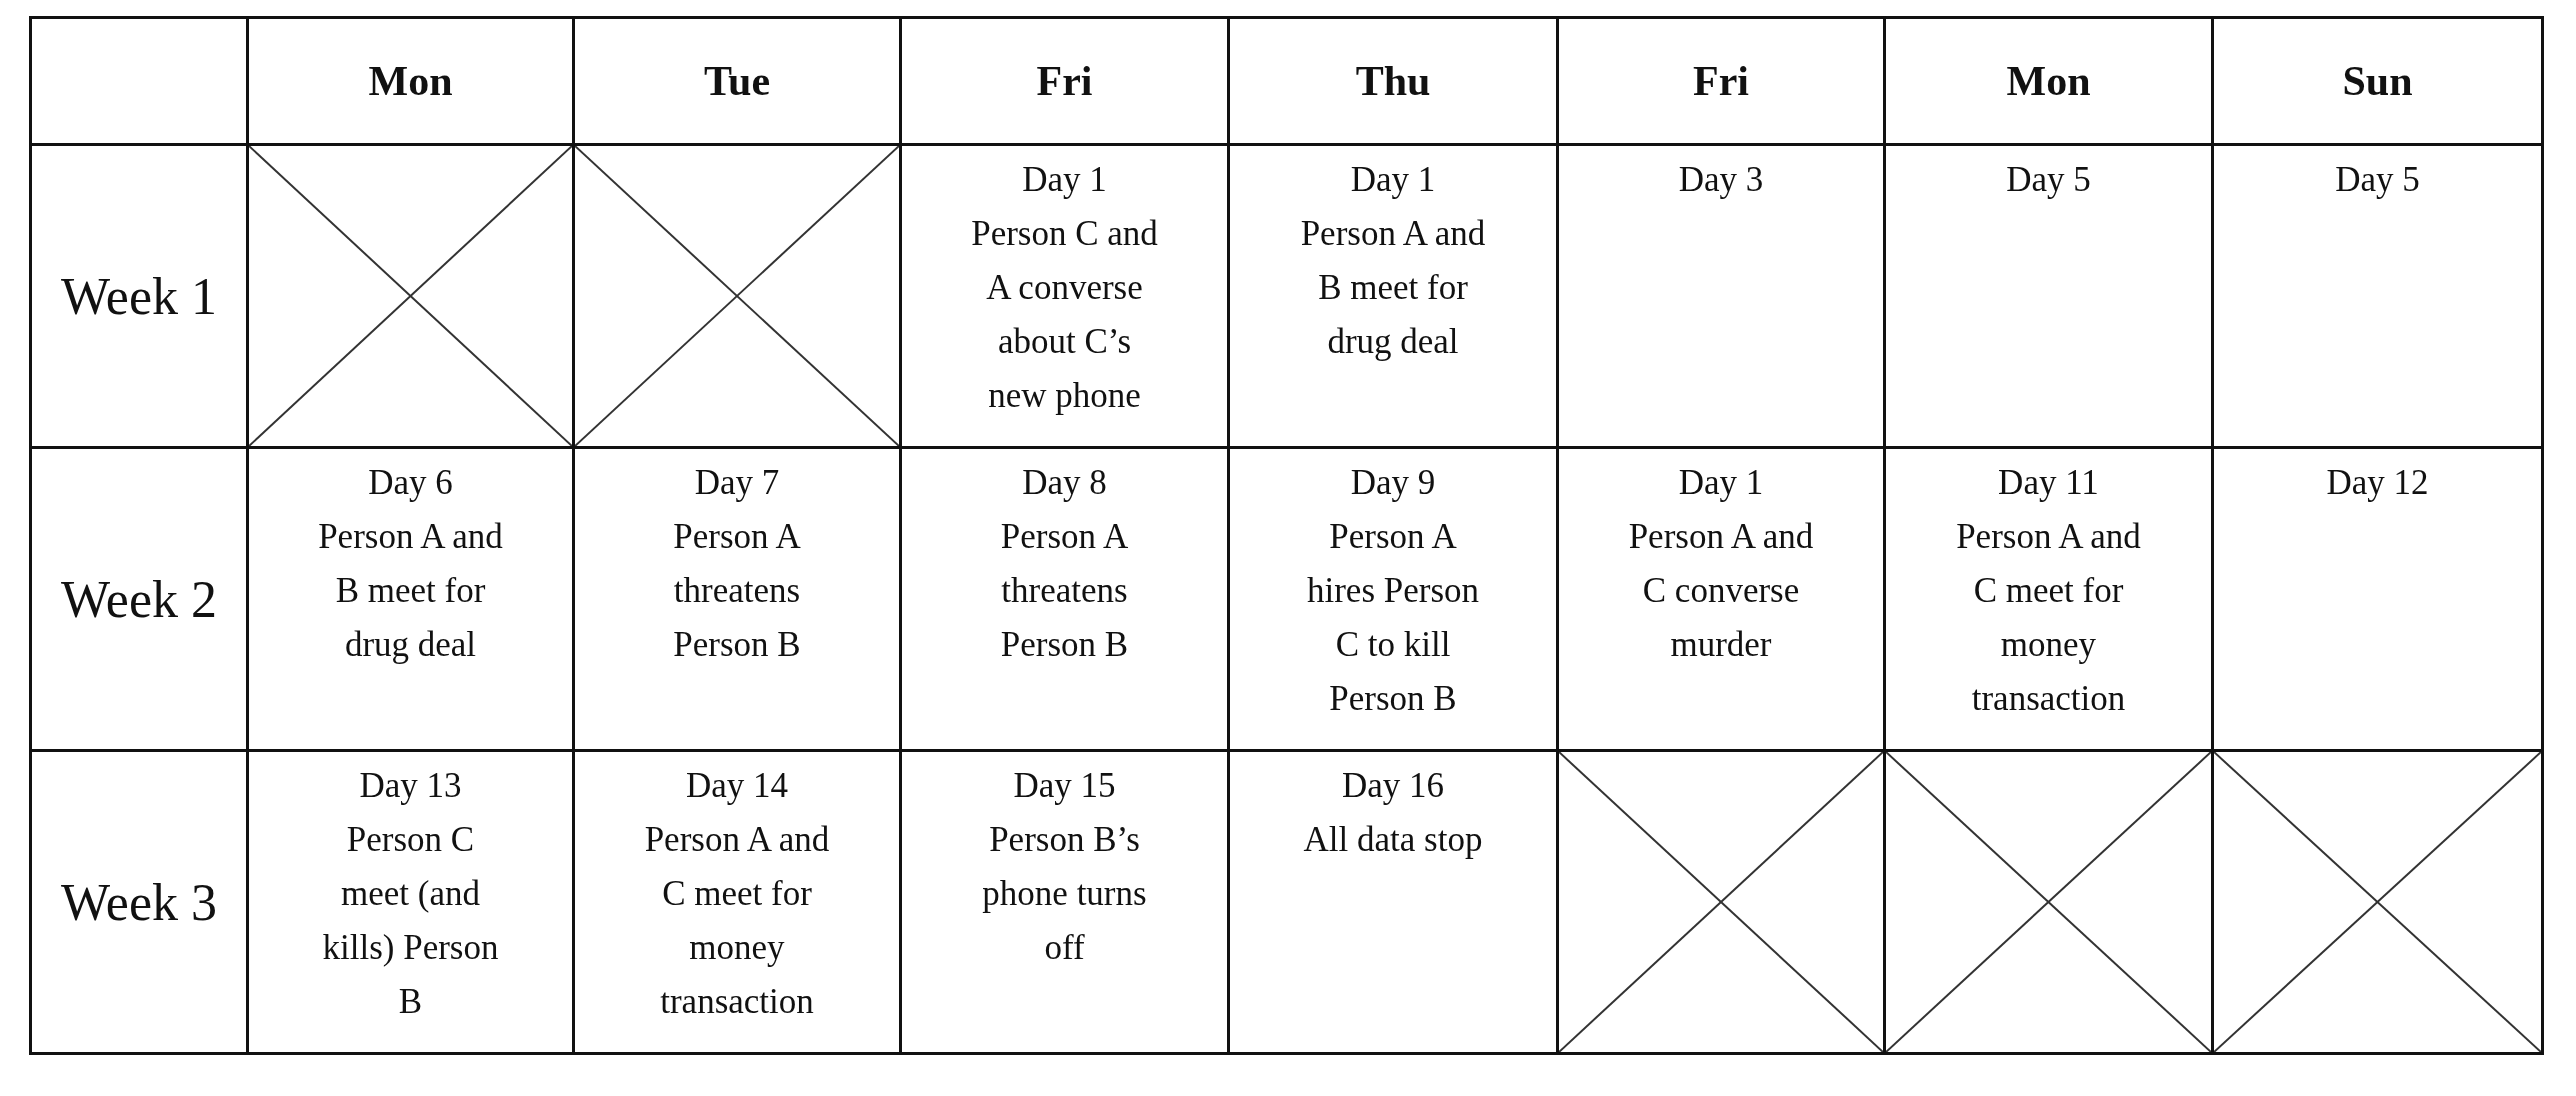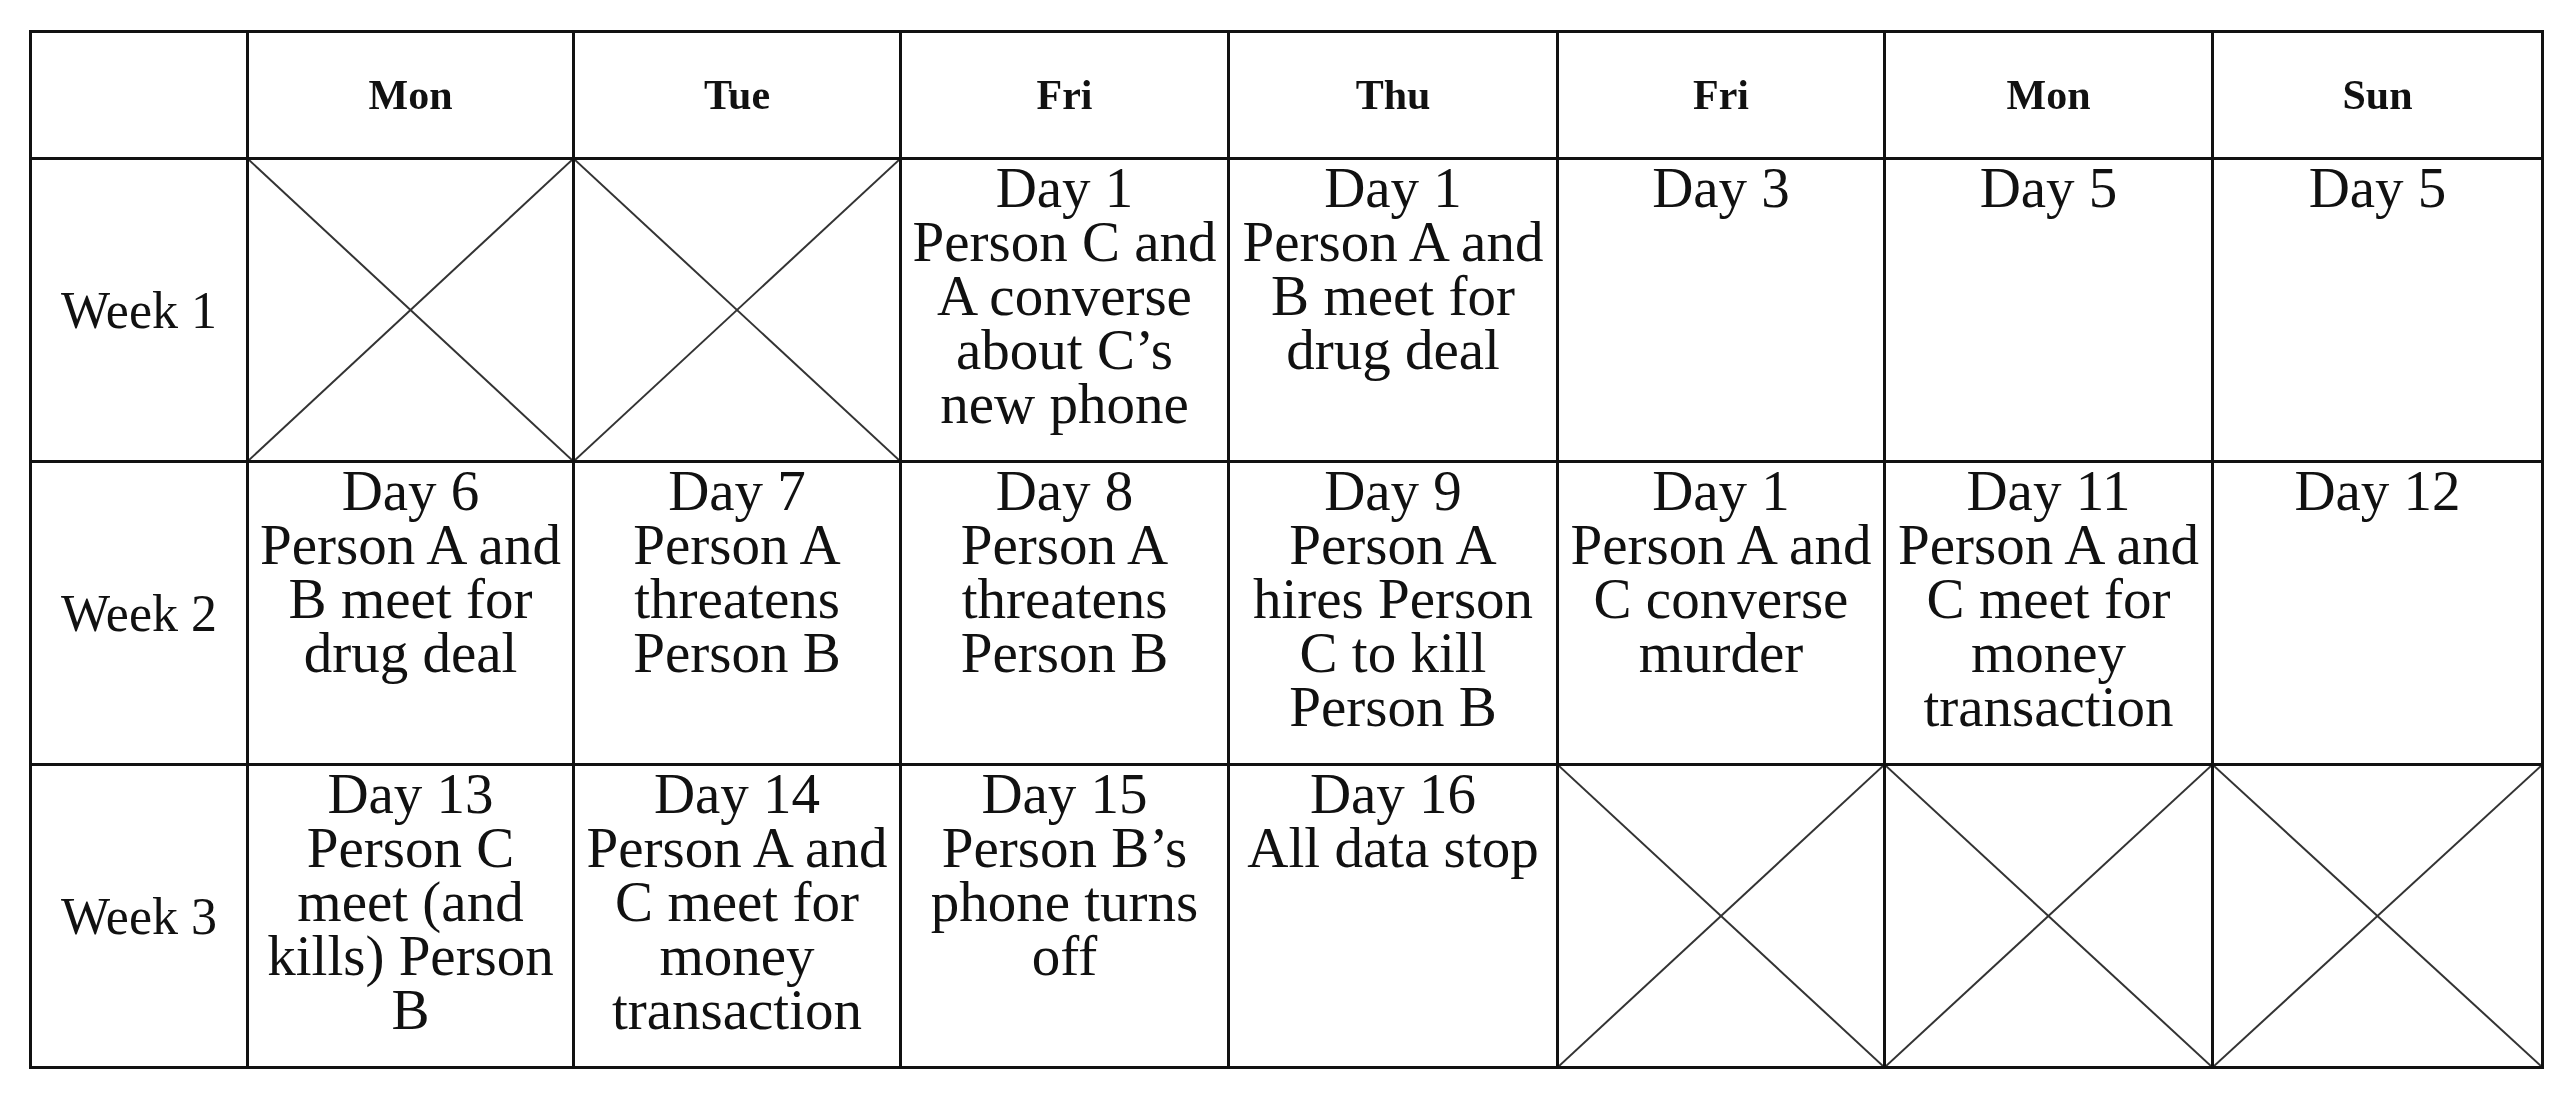--- a/index.html
+++ b/index.html
@@ -1,24 +1,24 @@
 <!DOCTYPE html>
 <html style="font-size:13.3px"><head>
 <meta charset="utf-8">
 <style>
   html, body { margin: 0; padding: 0; background: #ffffff; }
   body { width: 2576px; height: 1097px; position: relative; overflow: hidden;
          font-family: "Liberation Serif", "DejaVu Serif", serif; color: #111; }
-  #tbl { position: absolute; left: 29px; top: 30px; width: 2514px; height: 1038px;
+  #tbl { position: absolute; left: 29px; top: 16px; width: 2514px; height: 1038px;
          border-collapse: collapse; table-layout: fixed; }
   #tbl td, #tbl th { border: 3.3px solid #111; padding: 0; position: relative;
          text-align: center; vertical-align: top; }
   #tbl th { font-weight: bold; font-size: 42px; vertical-align: middle; }
   #tbl td.week { vertical-align: middle; font-size: 52px; }
-  .cell-text { font-size: 57px; line-height: 54px; padding-top: 1px; padding-left: 8.3px; padding-right: 8.3px; }
+  .cell-text { font-size: 35px; line-height: 54px; padding-top: 7px; padding-left: 8.3px; padding-right: 8.3px; }
   .cell-text div { white-space: nowrap; }
   svg.x { position: absolute; left: 0; top: 0; width: 100%; height: 100%; }
 </style>
 </head>
 <body>
 
 <table id="tbl">
   <colgroup>
     <col style="width:217px">
       <col style="width:326px">

